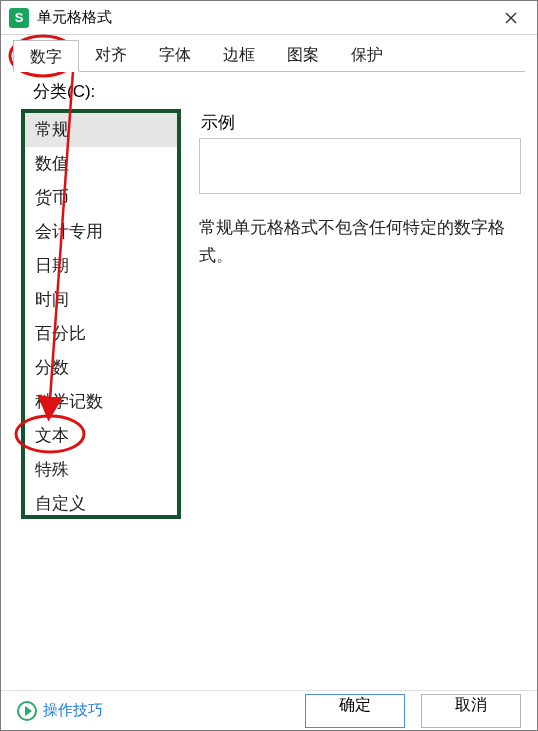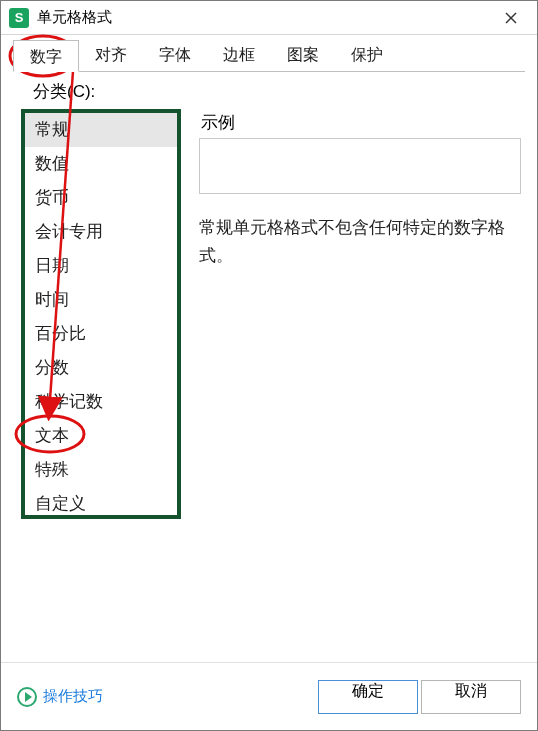--- a/index.html
+++ b/index.html
@@ -112,25 +112,25 @@
   }
   .desc {
     margin-top: 20px;
     font-size: 17px;
     line-height: 28px;
     color: #222;
     padding-right: 6px;
   }
   
   .footer {
-    height: 68px;
+    height: 40px;
     border-top: 1px solid #e0e0e0;
     display: flex; align-items: center;
     padding: 0 16px;
-    gap: 3px;
+    gap: 16px;
   }
   .tips-link {
     display: flex; align-items: center; gap: 6px;
     color: #1a7bdc;
     font-size: 15px;
     text-decoration: none;
   }
   .tips-icon {
     width: 20px; height: 20px;
     border: 2px solid #2aa86f;

